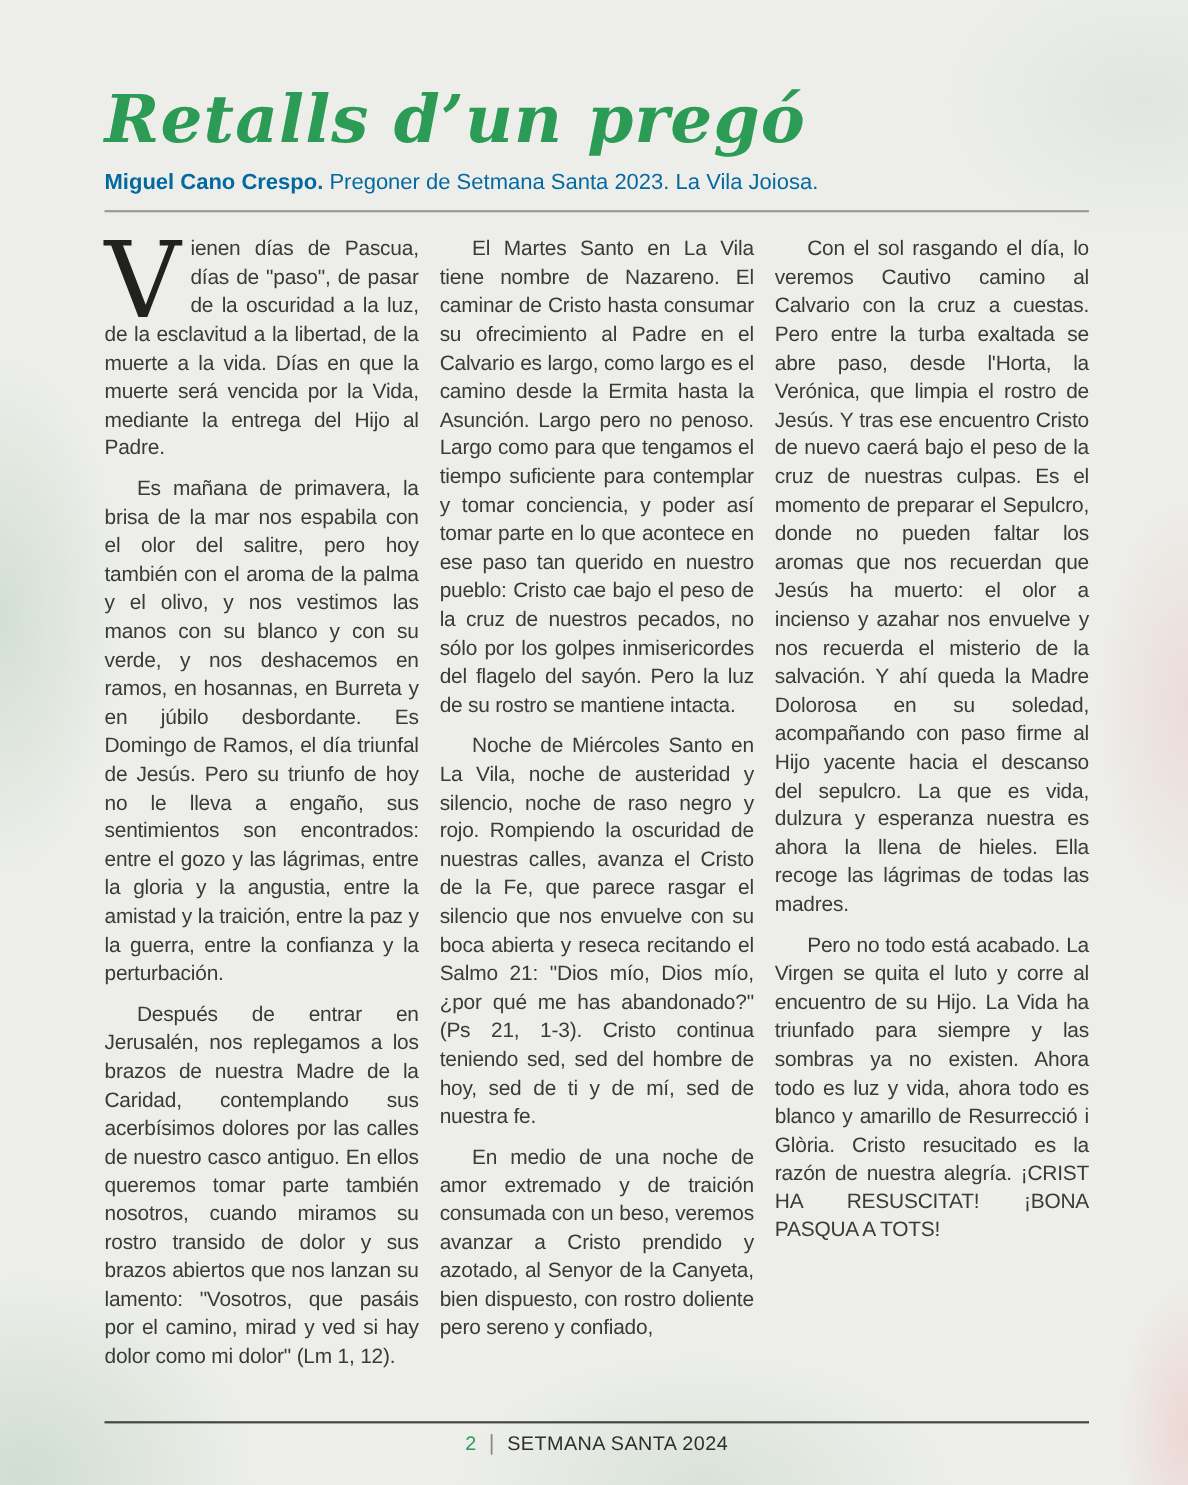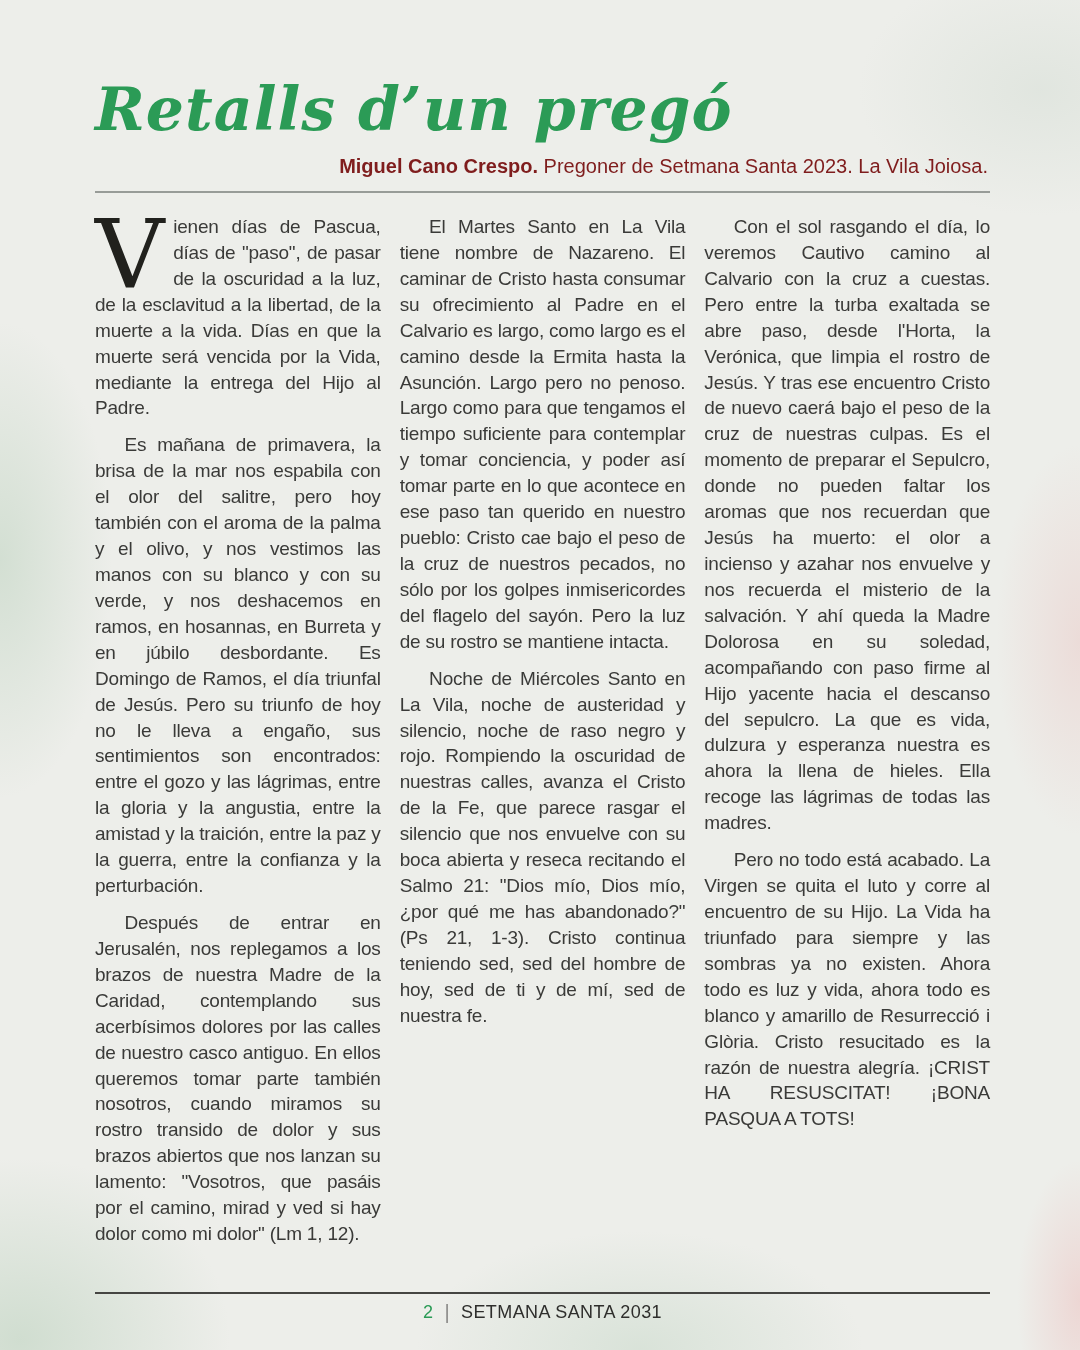--- a/index.html
+++ b/index.html
@@ -20,22 +20,22 @@
 
   .title {
     margin: 62px 0 0 0;
     font-family: "DejaVu Serif", serif;
     font-style: italic; font-weight: bold;
     font-size: 60px; line-height: 1.05;
     color: #2b9b56; letter-spacing: 1px;
   }
   .byline {
     margin: 14px 2px 0 0;
-    text-align: right;
-    font-size: 20px; color: #7f1d1d;
+    text-align: left;
+    font-size: 20px; color: #0369a1;
   }
   .byline strong { font-weight: bold; }
   .header-rule { margin-top: 13px; border-top: 2px solid #94989479; border-color:#989c98; height: 0; }
 
   .columns {
     display: flex; gap: 19px;
     margin-top: 21px;
     text-align: justify;
     color: #3a3a38;
     font-size: 19px; line-height: 1.365;
@@ -76,29 +76,30 @@
 
   <main class="columns">
     <div class="col">
       <p class="noindent"><span class="dropcap">V</span><span>ienen días de Pascua, días de "paso", de pasar de la oscuridad a la luz, de la esclavitud a la libertad, de la muerte a la vida. Días en que la muerte será vencida por la Vida, mediante la entrega del Hijo al Padre.</span></p>
       <p>Es mañana de primavera, la brisa de la mar nos espabila con el olor del salitre, pero hoy también con el aroma de la palma y el olivo, y nos vestimos las manos con su blanco y con su verde, y nos deshacemos en ramos, en hosannas, en Burreta y en júbilo desbordante. Es Domingo de Ramos, el día triunfal de Jesús. Pero su triunfo de hoy no le lleva a engaño, sus sentimientos son encontrados: entre el gozo y las lágrimas, entre la gloria y la angustia, entre la amistad y la traición, entre la paz y la guerra, entre la confianza y la perturbación.</p>
       <p>Después de entrar en Jerusalén, nos replegamos a los brazos de nuestra Madre de la Caridad, contemplando sus acerbísimos dolores por las calles de nuestro casco antiguo. En ellos queremos tomar parte también nosotros, cuando miramos su rostro transido de dolor y sus brazos abiertos que nos lanzan su lamento: "Vosotros, que pasáis por el camino, mirad y ved si hay dolor como mi dolor" (Lm 1, 12).</p>
     </div>
     <div class="col">
       <p>El Martes Santo en La Vila tiene nombre de Nazareno. El caminar de Cristo hasta consumar su ofrecimiento al Padre en el Calvario es largo, como largo es el camino desde la Ermita hasta la Asunción. Largo pero no penoso. Largo como para que tengamos el tiempo suficiente para contemplar y tomar conciencia, y poder así tomar parte en lo que acontece en ese paso tan querido en nuestro pueblo: Cristo cae bajo el peso de la cruz de nuestros pecados, no sólo por los golpes inmisericordes del flagelo del sayón. Pero la luz de su rostro se mantiene intacta.</p>
       <p>Noche de Miércoles Santo en La Vila, noche de austeridad y silencio, noche de raso negro y rojo. Rompiendo la oscuridad de nuestras calles, avanza el Cristo de la Fe, que parece rasgar el silencio que nos envuelve con su boca abierta y reseca recitando el Salmo 21: "Dios mío, Dios mío, ¿por qué me has abandonado?" (Ps 21, 1-3). Cristo continua teniendo sed, sed del hombre de hoy, sed de ti y de mí, sed de nuestra fe.</p>
+      <p>En medio de una noche de amor extremado y de traición consumada con un beso, veremos avanzar a Cristo prendido y azotado, al Senyor de la Canyeta, bien dispuesto, con rostro doliente pero sereno y confiado,</p>
     </div>
     <div class="col">
       <p>Con el sol rasgando el día, lo veremos Cautivo camino al Calvario con la cruz a cuestas. Pero entre la turba exaltada se abre paso, desde l'Horta, la Verónica, que limpia el rostro de Jesús. Y tras ese encuentro Cristo de nuevo caerá bajo el peso de la cruz de nuestras culpas. Es el momento de preparar el Sepulcro, donde no pueden faltar los aromas que nos recuerdan que Jesús ha muerto: el olor a incienso y azahar nos envuelve y nos recuerda el misterio de la salvación. Y ahí queda la Madre Dolorosa en su soledad, acompañando con paso firme al Hijo yacente hacia el descanso del sepulcro. La que es vida, dulzura y esperanza nuestra es ahora la llena de hieles. Ella recoge las lágrimas de todas las madres.</p>
       <p>Pero no todo está acabado. La Virgen se quita el luto y corre al encuentro de su Hijo. La Vida ha triunfado para siempre y las sombras ya no existen. Ahora todo es luz y vida, ahora todo es blanco y amarillo de Resurrecció i Glòria. Cristo resucitado es la razón de nuestra alegría. ¡CRIST HA RESUSCITAT! ¡BONA PASQUA A TOTS!</p>
     </div>
   </main>
 
 </div>
 
 <footer class="page-footer">
   <div class="footer-rule"></div>
   <div class="footer-text">
     <span class="pagenum">2</span>
     <span class="sep">|</span>
-    <span class="mag">SETMANA SANTA 2031</span>
+    <span class="mag">SETMANA SANTA 2024</span>
   </div>
 </footer>
 
 </body></html>

